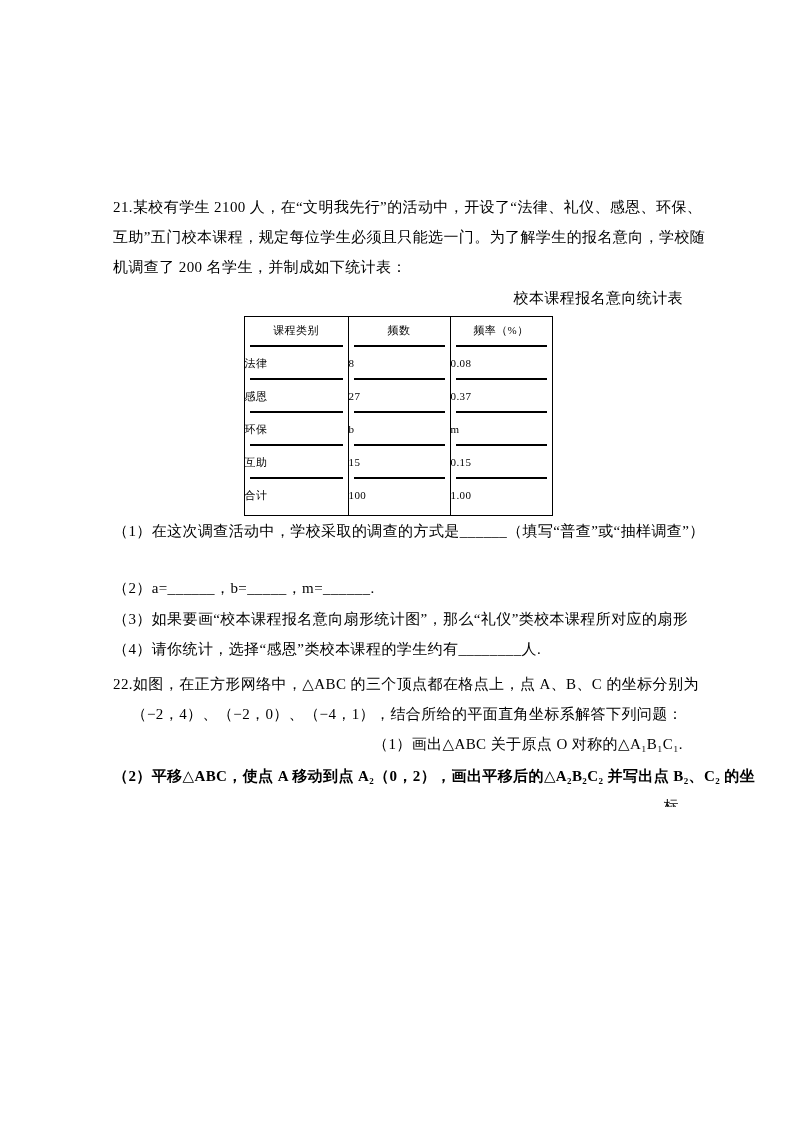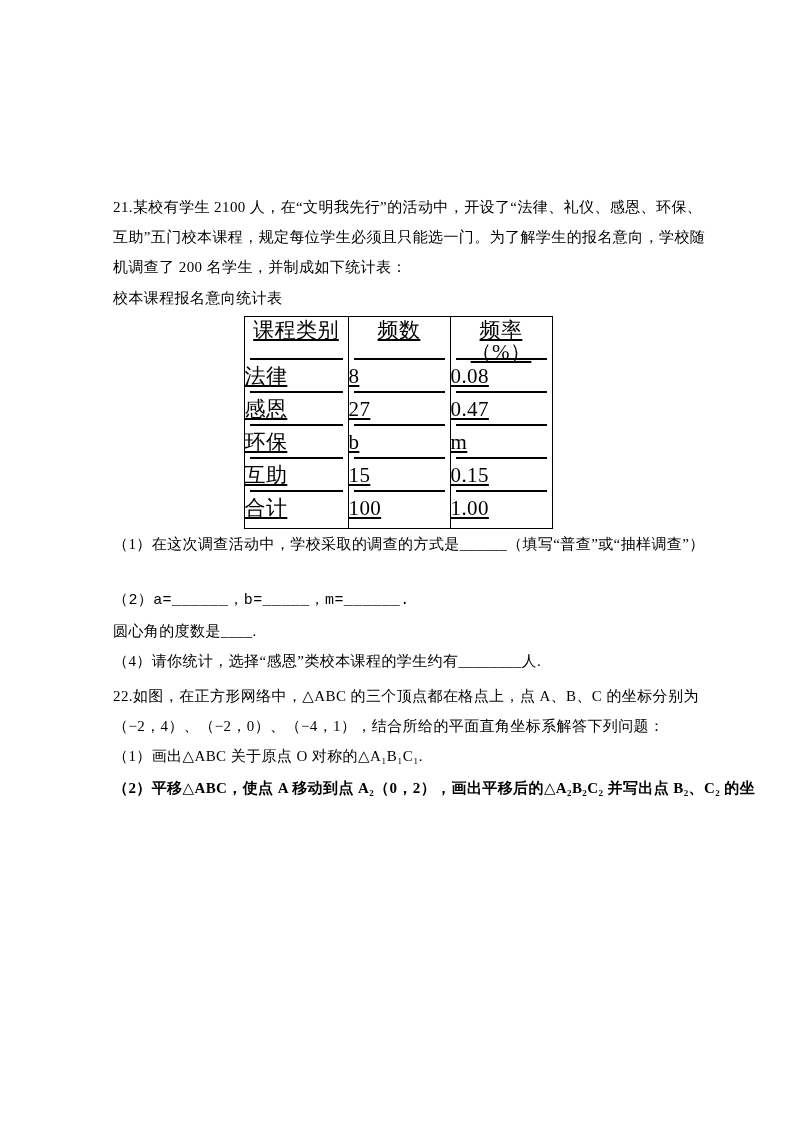--- a/index.html
+++ b/index.html
@@ -15,49 +15,48 @@
     padding: 192px 111px 0 113px;
     overflow: hidden;
   }
   .line {
     margin: 0;
     height: 30px;
     line-height: 30px;
     white-space: nowrap;
     overflow: visible;
   }
-  .m27 { margin-top: 27px; font-family: Liberation Mono, monospace; }
+  .m27 { margin-top: 27px; }
   .m1  { margin-top: 1px; }
   .m2  { margin-top: 2px; font-weight: bold; }
-  .m5  { margin-top: 5px; }
+  .m5  { margin-top: 5px; text-align: right; }
 
   .table-title {
     margin-top: 2px;
     height: 28px;
     line-height: 28px;
-    text-align: left;
+    text-align: right;
   }
   table.stats {
     border-collapse: collapse;
     table-layout: fixed;
     width: 308px;
     margin: 4px auto 0 auto;
     border: 1.5px solid #000000;
   }
   .stats th, .stats td {
     border-left: 1.5px solid #000000;
     height: 31px;
     vertical-align: top;
     padding: 2px 0 0 0;
     line-height: 22px;
     font-weight: normal;
     position: relative;
-    font-size: 21px;
+    font-size: 11px;
     letter-spacing: 0.4px;
-    text-decoration: underline;
   }
   .stats th:first-child, .stats td:first-child { border-left: none; }
   .stats tr.sep th::after, .stats tr.sep td::after {
     content: "";
     position: absolute;
     left: 5px;
     right: 5px;
     bottom: 3px;
     border-bottom: 2px solid #000000;
   }
@@ -87,21 +86,21 @@
         <th>频率（%）</th>
       </tr>
       <tr class="sep">
         <td>法律</td>
         <td>8</td>
         <td>0.08</td>
       </tr>
       <tr class="sep">
         <td>感恩</td>
         <td>27</td>
-        <td>0.47</td>
+        <td>0.37</td>
       </tr>
       <tr class="sep">
         <td>环保</td>
         <td>b</td>
         <td>m</td>
       </tr>
       <tr class="sep">
         <td>互助</td>
         <td>15</td>
         <td>0.15</td>
@@ -109,21 +108,21 @@
       <tr>
         <td>合计</td>
         <td>100</td>
         <td>1.00</td>
       </tr>
     </tbody>
       </table>
 
     <p class="line">（1）在这次调查活动中，学校采取的调查的方式是______（填写“普查”或“抽样调查”）</p>
     <p class="line m27">（2）a=______，b=_____，m=______.</p>
-    <p class="line">圆心角的度数是____.</p>
+    <p class="line m1">（3）如果要画“校本课程报名意向扇形统计图”，那么“礼仪”类校本课程所对应的扇形</p>
     <p class="line">（4）请你统计，选择“感恩”类校本课程的学生约有________人.</p>
   </section>
 
   <section class="m5">
     <p class="line">22.如图，在正方形网络中，△ABC 的三个顶点都在格点上，点 A、B、C 的坐标分别为</p>
     <p class="line">（−2，4）、（−2，0）、（−4，1），结合所给的平面直角坐标系解答下列问题：</p>
     <p class="line">（1）画出△ABC 关于原点 O 对称的△A₁B₁C₁.</p>
     <p class="line m2">（2）平移△ABC，使点 A 移动到点 A₂（0，2），画出平移后的△A₂B₂C₂ 并写出点 B₂、C₂ 的坐</p>
     <p class="line">标.</p>
     <p class="line">坐标为_______.</p>

